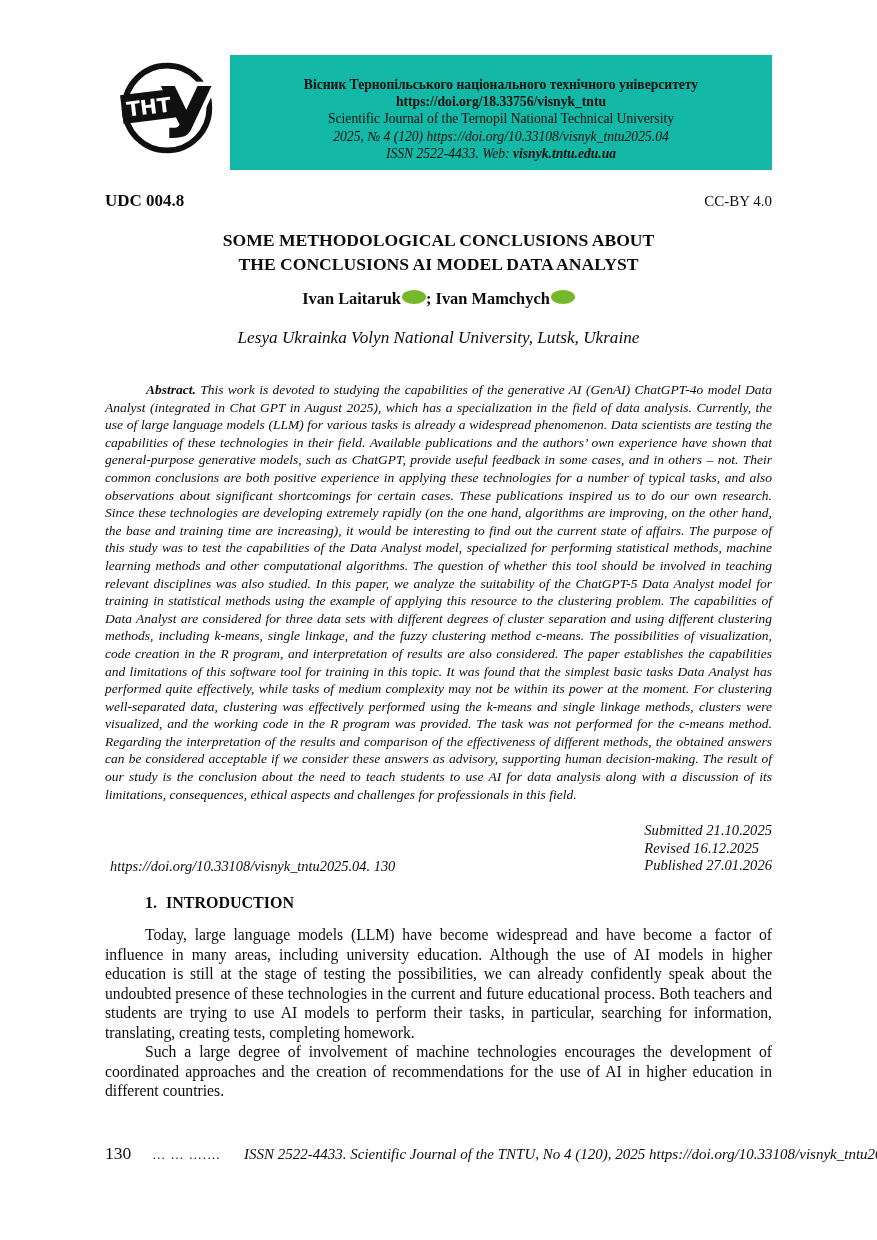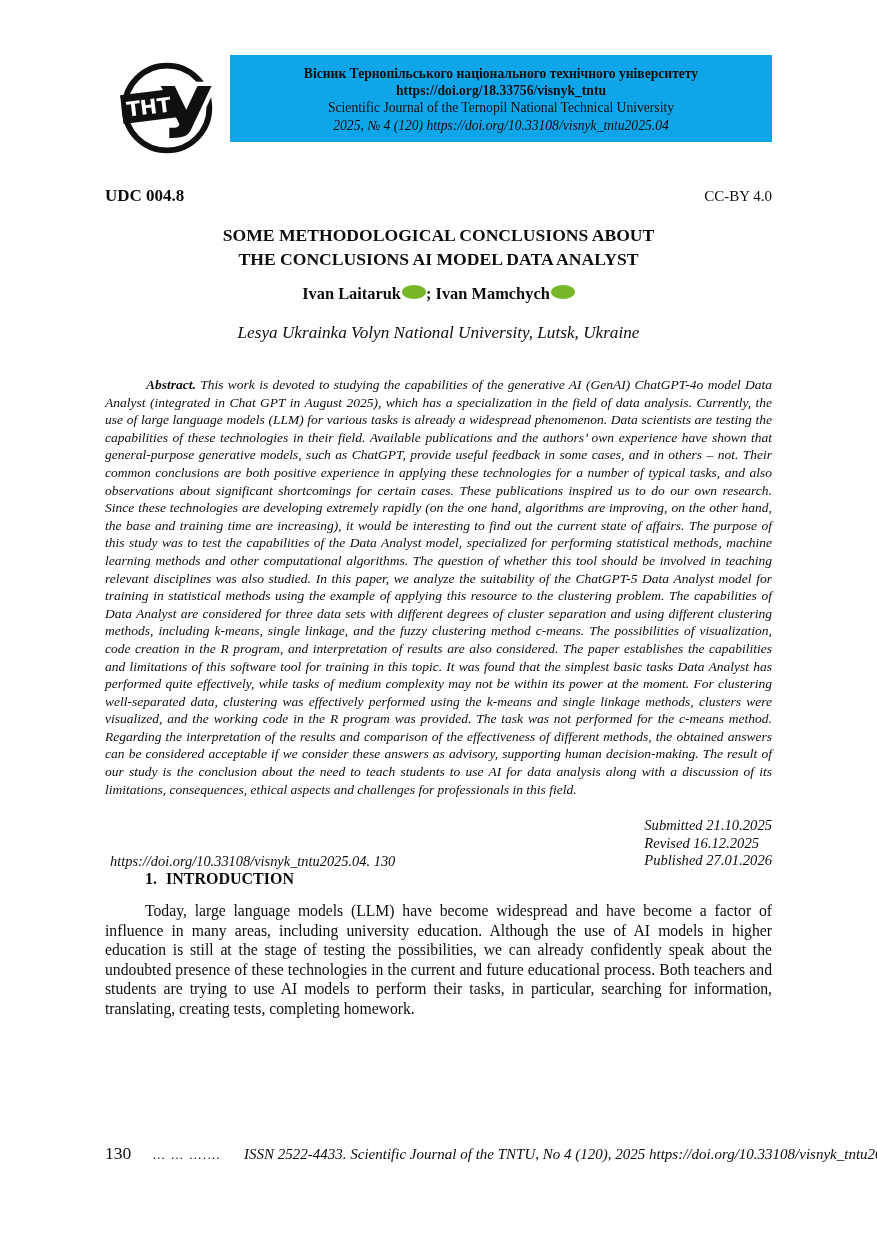--- a/index.html
+++ b/index.html
@@ -14,23 +14,23 @@
     color: #0d0d0d;
     overflow: hidden;
   }
   .content { position: absolute; left: 105px; right: 105px; top: 0; }
 
   
   .header { display: flex; margin-top: 55px; align-items: flex-start; }
   .logo-wrap { width: 125px; flex: 0 0 125px; padding-left: 8px; padding-top: 4px; }
   .journal-box {
     flex: 1;
-    background: #0ea5e9;
+    background: #14b8a6;
     text-align: center;
-    padding: 10px 10px 8px 10px;
+    padding: 21px 10px 8px 10px;
     font-size: 13.6px;
     line-height: 17.2px;
   }
   .jb-b  { font-weight: bold; }
   .jb-i  { font-style: italic; }
   .jb-bi { font-weight: bold; font-style: italic; }
 
   
   .meta-row { display: flex; justify-content: space-between; align-items: baseline; margin-top: 21px; }
   .udc { font-weight: bold; font-size: 17px; }
@@ -64,21 +64,21 @@
   }
   .abstract p { text-indent: 41px; }
   .lead-bold { font-weight: bold; }
 
   
   .dates-row { display: flex; justify-content: space-between; align-items: flex-end; margin-top: 19px; }
   .doi-line { font-style: italic; font-size: 14.4px; padding-left: 5px; }
   .dates { font-style: italic; font-size: 14.6px; line-height: 17.6px; text-align: left; }
 
   
-  .section-heading { padding-left: 40px; font-weight: bold; font-size: 16px; }
+  .section-heading { margin-top: 19px; padding-left: 40px; font-weight: bold; font-size: 16px; }
   .section-heading .num { margin-right: 9px; }
   .body-text { margin-top: 13px; font-size: 15.7px; line-height: 19.5px; text-align: justify; }
   .body-text p { text-indent: 40px; }
 
   
   .footer {
     position: absolute;
     left: 105px; right: 100px;
     top: 1143px;
     display: flex;
@@ -105,20 +105,21 @@
             <rect x="9" y="34" width="56" height="30" fill="#101010"></rect>
             <text x="37" y="57" text-anchor="middle" fill="#ffffff" font-family="DejaVu Sans, sans-serif" font-size="21" font-weight="bold">ТНТ</text>
           </g>
         </svg>
       </div>
       <div class="journal-box">
         <div class="jb-b">Вісник Тернопільського національного технічного університету</div>
         <div class="jb-b">https://doi.org/18.33756/visnyk_tntu</div>
         <div>Scientific Journal of the Ternopil National Technical University</div>
         <div class="jb-i">2025, № 4 (120) https://doi.org/10.33108/visnyk_tntu2025.04</div>
+        <div class="jb-i"><span>ISSN 2522-4433. Web: </span><span class="jb-bi">visnyk.tntu.edu.ua</span></div>
       </div>
     </div>
 
     <div class="meta-row">
       <span class="udc">UDC 004.8</span>
       <span class="license">CC-BY 4.0</span>
     </div>
 
     <div class="paper-title">
       <div>SOME METHODOLOGICAL CONCLUSIONS ABOUT</div>
@@ -142,20 +143,21 @@
         <div>Revised 16.12.2025</div>
         <div>Published 27.01.2026</div>
       </div>
     </div>
 
     <div class="section-heading">
       <span class="num">1.</span><span>INTRODUCTION</span>
     </div>
     <div class="body-text">
       <p>Today, large language models (LLM) have become widespread and have become a factor of influence in many areas, including university education. Although the use of AI models in higher education is still at the stage of testing the possibilities, we can already confidently speak about the undoubted presence of these technologies in the current and future educational process. Both teachers and students are trying to use AI models to perform their tasks, in particular, searching for information, translating, creating tests, completing homework.</p>
+      <p>Such a large degree of involvement of machine technologies encourages the development of coordinated approaches and the creation of recommendations for the use of AI in higher education in different countries.</p>
     </div>
 
   </div>
 
   <div class="footer">
     <span class="page-num">130</span>
     <span class="footer-dots">… … ….…</span>
     <span class="footer-text">ISSN 2522-4433. Scientific Journal of the TNTU, No 4 (120), 2025 https://doi.org/10.33108/visnyk_tntu2025.04</span>
   </div>
 </div>

